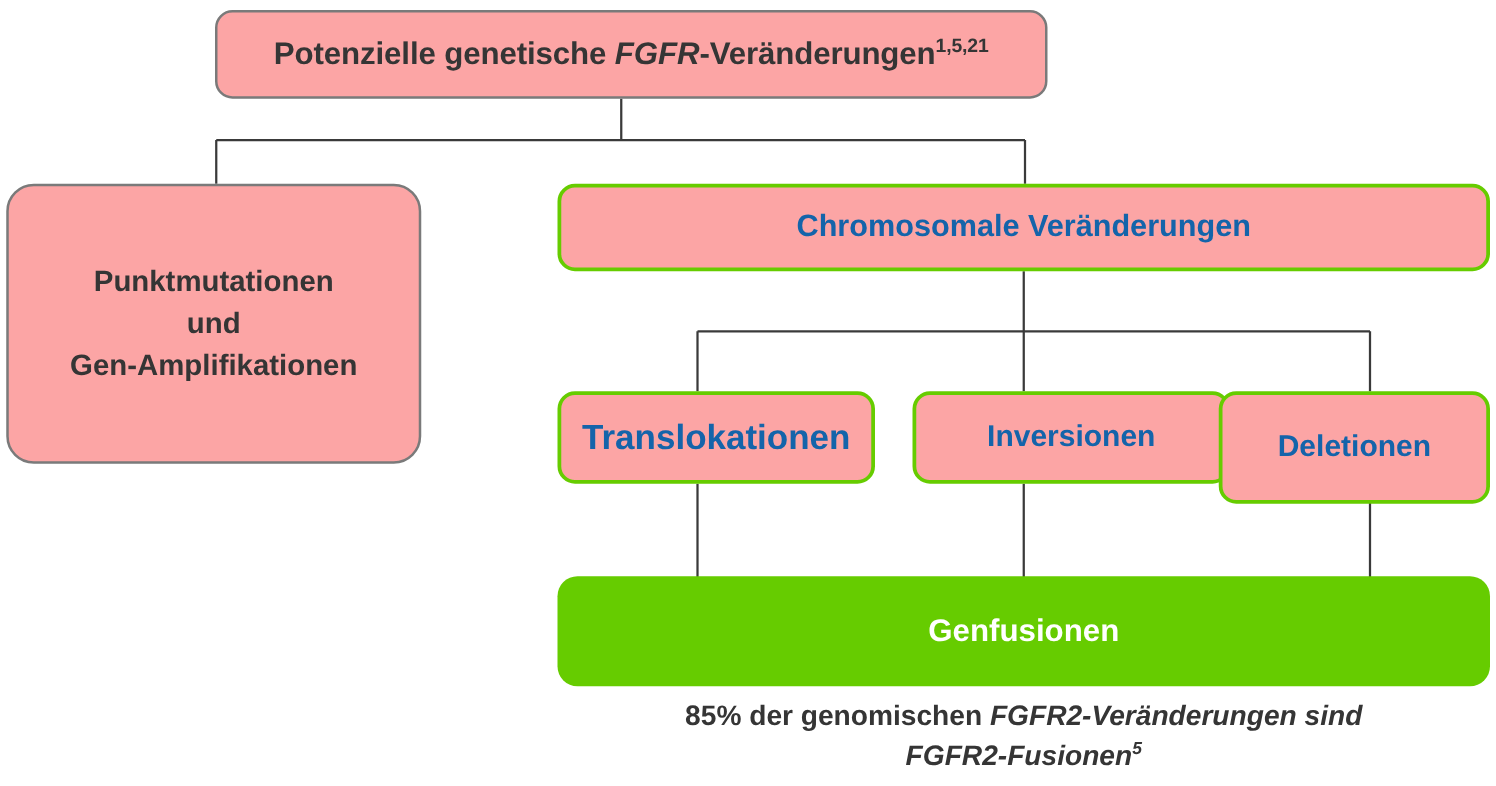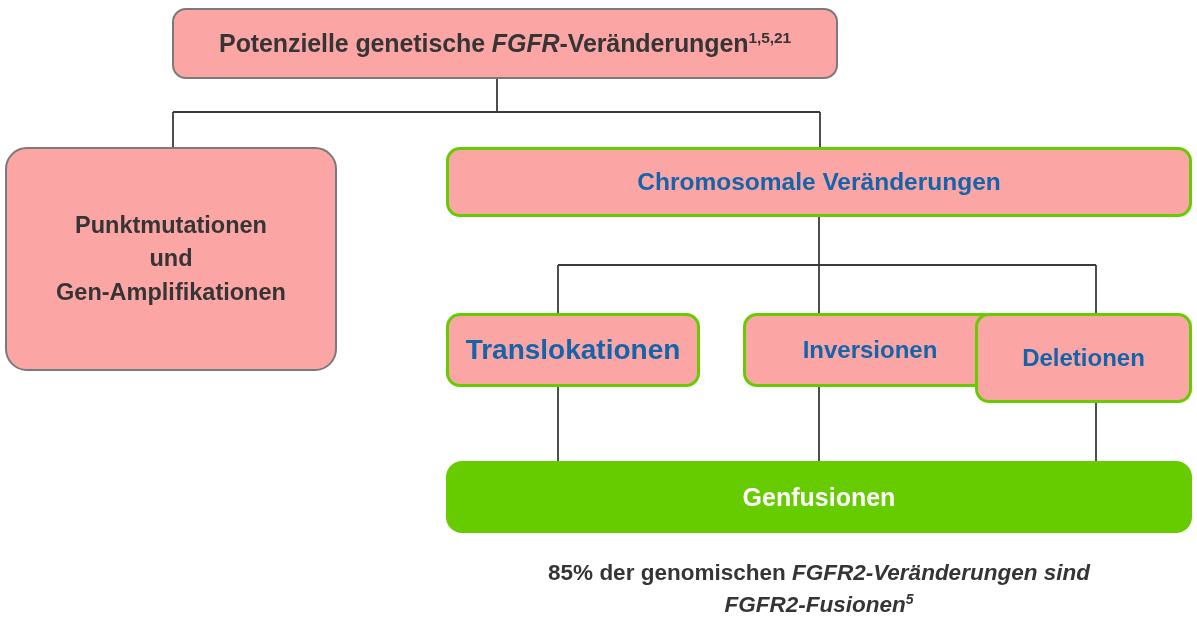--- a/index.html
+++ b/index.html
@@ -85,35 +85,34 @@
     font-size: 28px;
     font-weight: bold;
   }
   #box-inversionen {
     left: 730px;
     top: 313px;
     width: 254px;
     height: 74px;
     font-size: 24px;
     font-weight: bold;
-    margin-left: 13px;
   }
   #box-deletionen {
     left: 975px;
     top: 313px;
     width: 217px;
     height: 90px;
     font-size: 24px;
     font-weight: bold;
   }
   #box-genfusionen {
     left: 446px;
     top: 461px;
     width: 746px;
-    height: 72px;
+    height: 88px;
     border-radius: 16px;
     font-size: 25px;
     font-weight: bold;
   }
 
   #caption {
     position: absolute;
     left: 446px;
     top: 557px;
     width: 746px;

